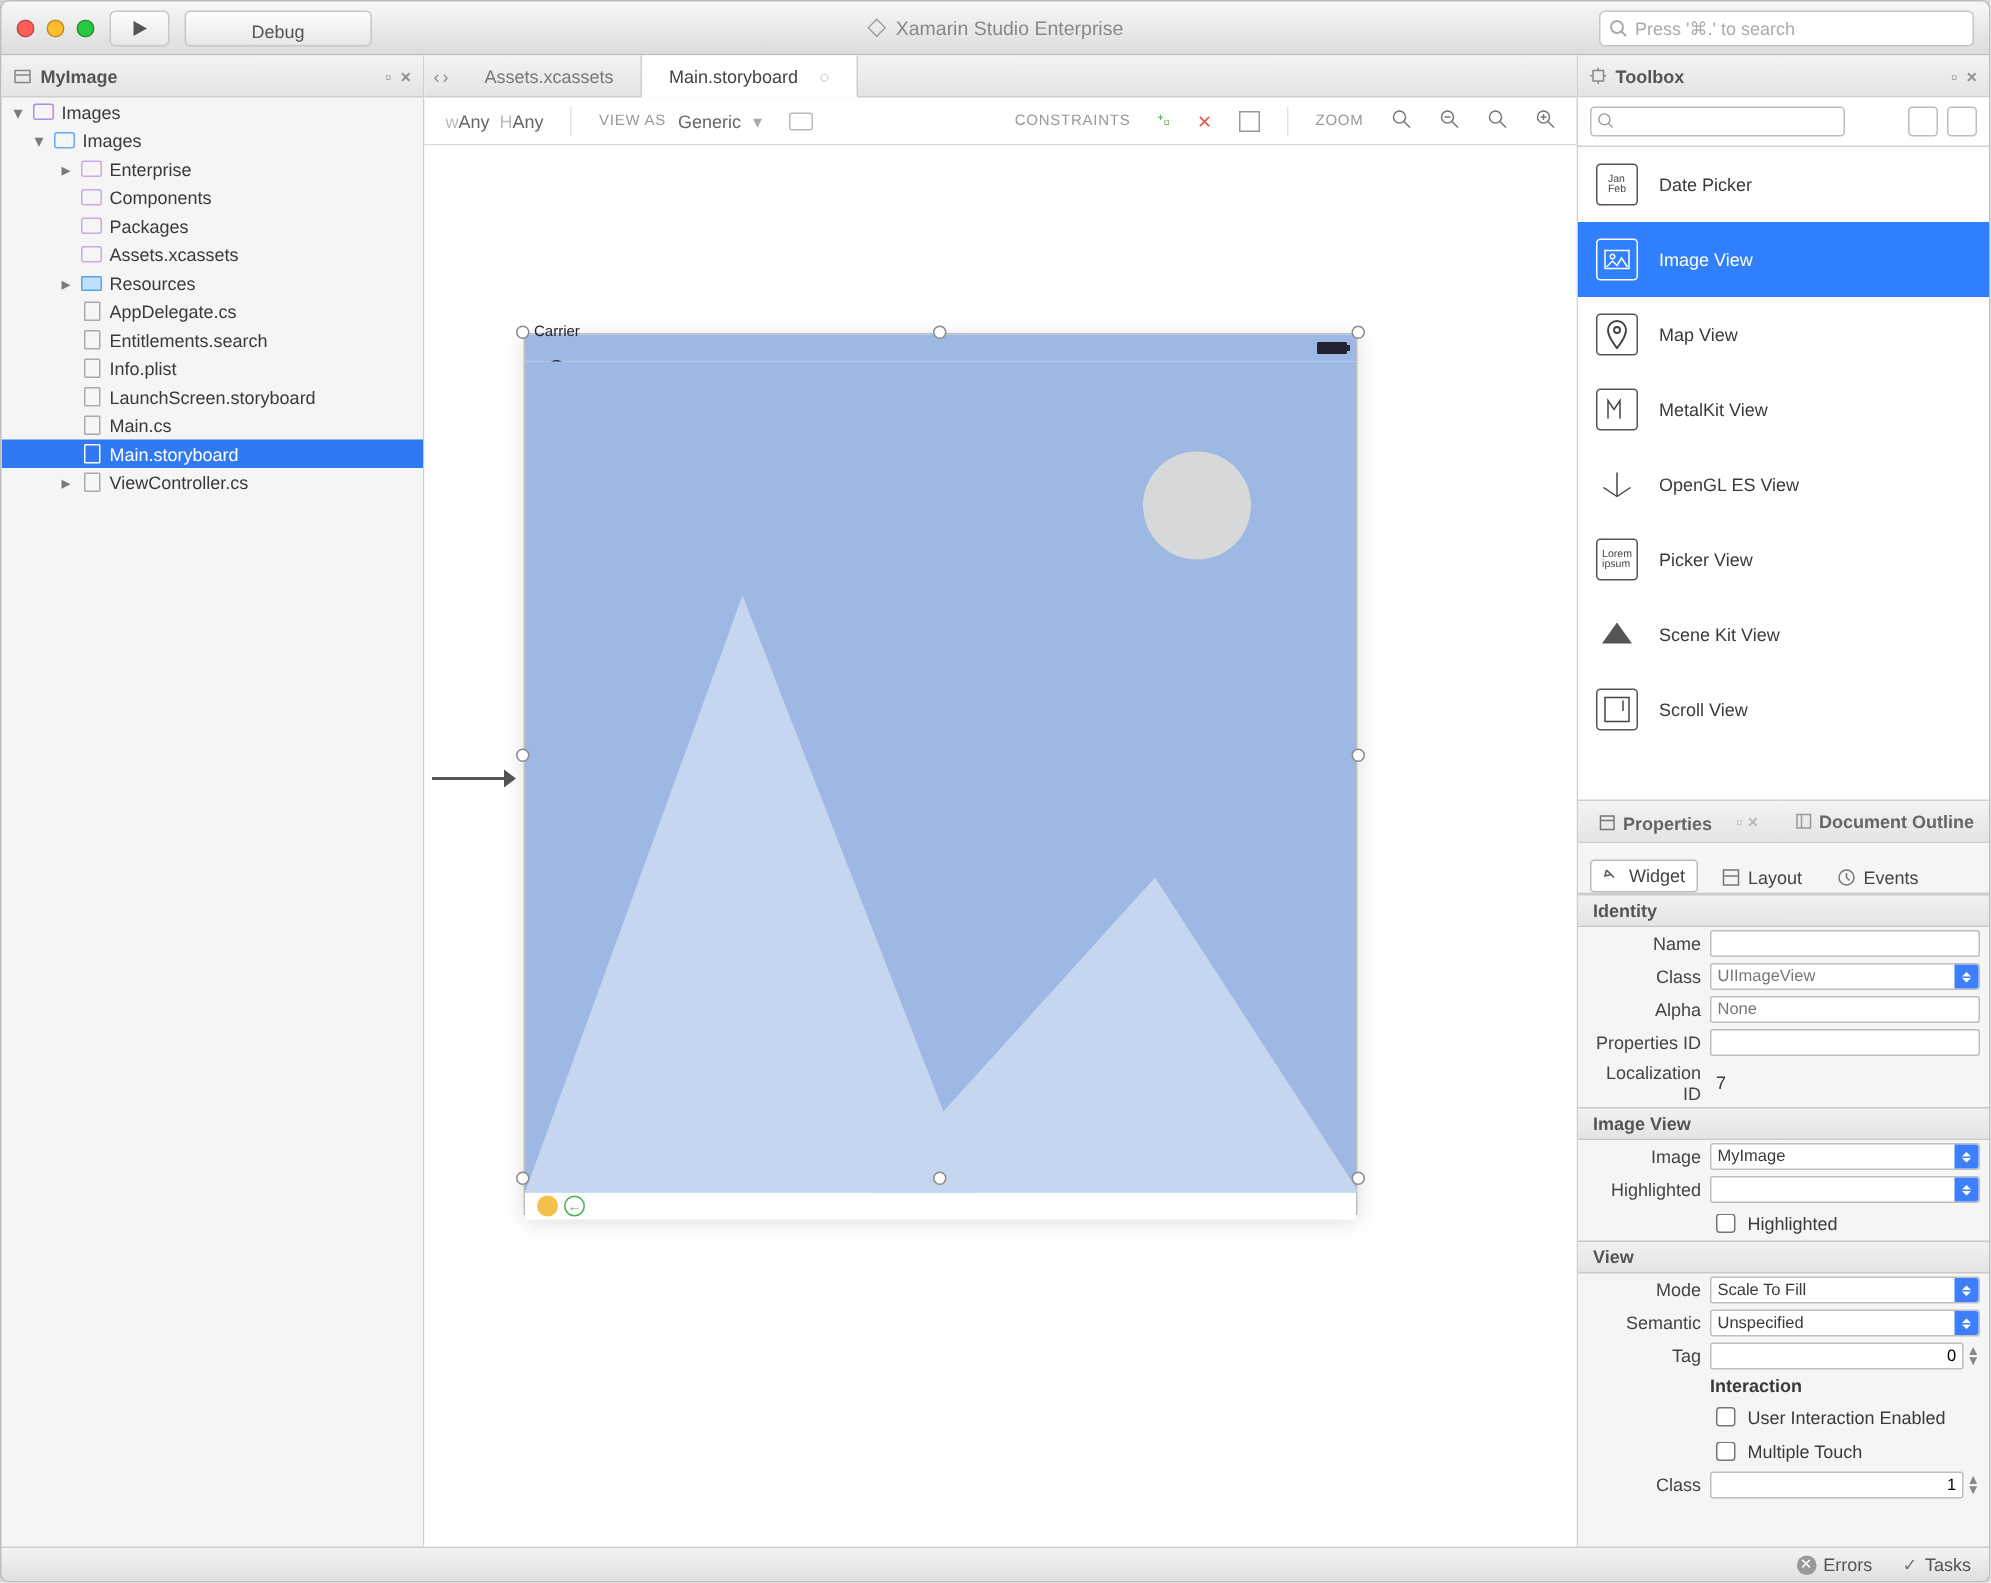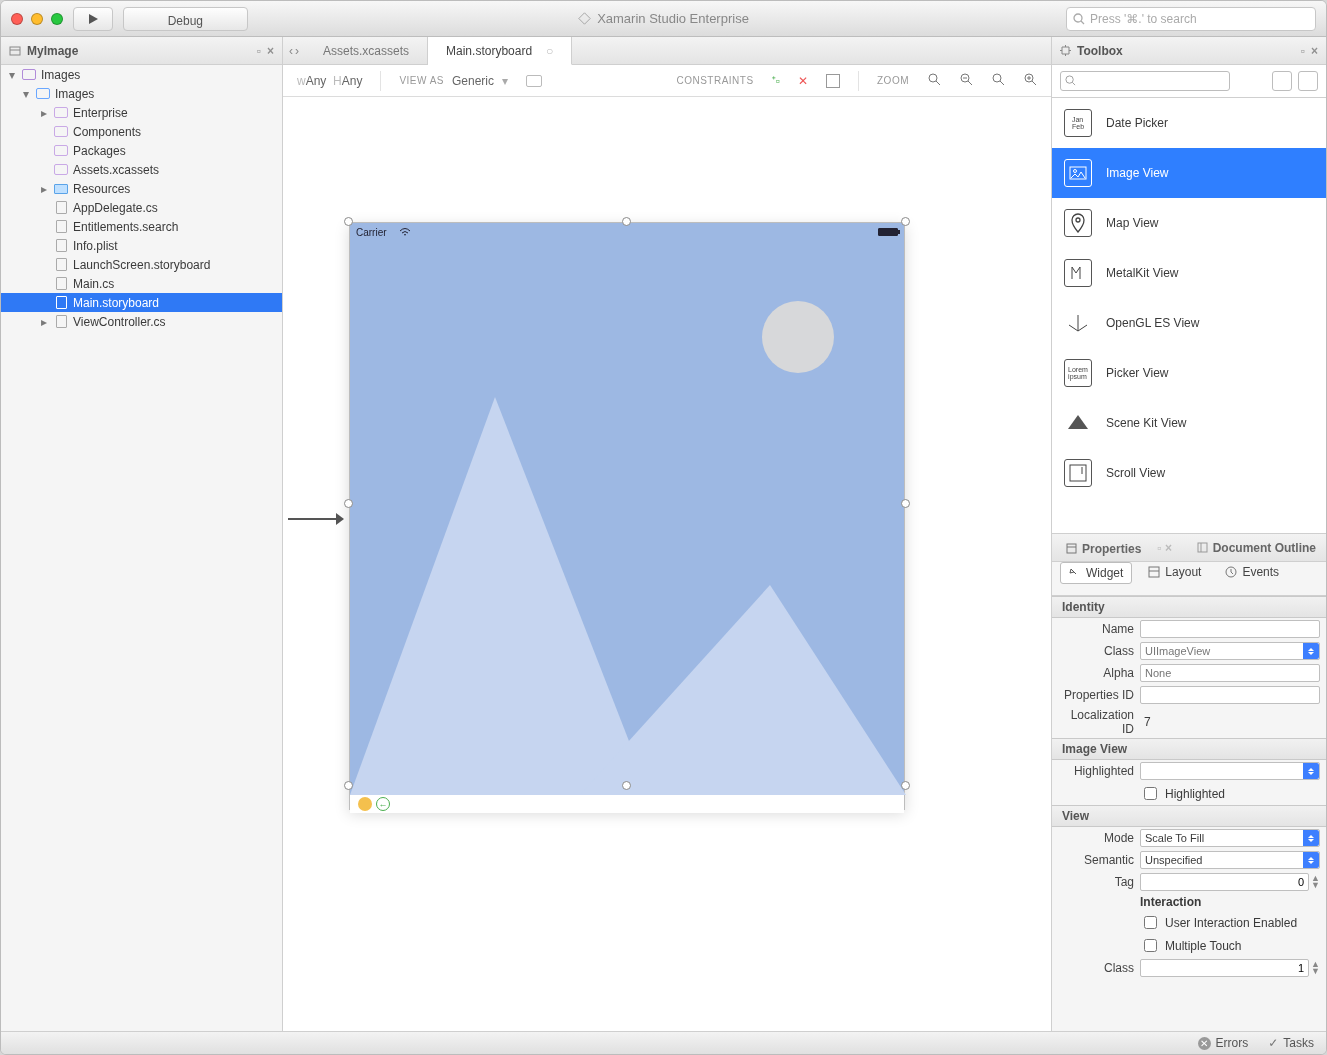--- a/index.html
+++ b/index.html
@@ -82,21 +82,21 @@
   .tool-search{padding:6px 8px;display:flex;gap:6px;border-bottom:1px solid var(--panel-border);background:#fff;}
   .tool-search input{flex:1;height:20px;border:1px solid var(--chip-border);border-radius:3px;padding:0 20px 0 6px;font-size:11px;}
   .ts-ic{width:20px;height:20px;border:1px solid var(--chip-border);border-radius:3px;background:#fff;}
   .tool-items{flex:1;overflow:auto;background:#fff;}
   .tool-item{height:50px;display:flex;align-items:center;padding:0 12px;gap:14px;font-size:12px;}
   .tool-item .ico{width:28px;height:28px;border:1px solid #555;border-radius:3px;display:flex;align-items:center;justify-content:center;font-size:14px;color:#444;}
   .tool-item.sel{background:var(--sel);color:#fff;}
   .tool-item.sel .ico{border-color:#fff;color:#fff;}
   .ptab{padding:0 10px;height:27px;display:flex;align-items:center;gap:5px;color:#666;}
   .ptab.active{background:#fff;border:1px solid #cfcfcf;border-bottom-color:#fff;border-radius:3px 3px 0 0;margin-top:2px;height:26px;}
-  .prop-tabs{height:34px;background:var(--panel);display:flex;align-items:flex-start;padding:0 8px;gap:8px;font-size:12px;border-bottom:1px solid var(--panel-border);}
+  .prop-tabs{height:34px;background:var(--panel);display:flex;align-items:flex-end;padding:0 8px;gap:8px;font-size:12px;border-bottom:1px solid var(--panel-border);}
   .pchip{display:flex;align-items:center;gap:5px;padding:3px 8px;border-radius:3px;color:#444;}
   .pchip.active{border:1px solid var(--chip-border);background:#fff;}
   .props{flex:1;overflow:auto;background:var(--panel);font-size:12px;}
   .psection{background:linear-gradient(#f1f1f1,#e4e4e4);border-top:1px solid var(--section-border);border-bottom:1px solid var(--section-border);padding:3px 10px;font-weight:600;color:#555;}
   .prow{display:flex;align-items:center;padding:2px 6px;}
   .plabel{width:82px;text-align:right;color:#444;padding-right:6px;}
   .pinput{flex:1;height:18px;border:1px solid #bfbfbf;background:#fff;border-radius:2px;padding:0 4px;font-size:11px;}
   .pcombo{flex:1;height:18px;border:1px solid #bfbfbf;background:#fff;border-radius:2px;display:flex;align-items:center;justify-content:space-between;padding:0 0 0 4px;font-size:11px;position:relative;}
   .pcombo .ar{width:16px;height:100%;background:var(--blue-accent);border-radius:0 2px 2px 0;display:flex;align-items:center;justify-content:center;flex-direction:column;}
   .pcombo .ar .ad{width:0;height:0;border-left:3px solid transparent;border-right:3px solid transparent;}
@@ -320,21 +320,21 @@
       </div>
       <div class="canvas-wrap">
 
         <svg style="position:absolute;left:3px;top:412px" width="58" height="20" viewBox="0 0 58 20">
             <line x1="2" y1="10" x2="50" y2="10" stroke="#555" stroke-width="2"></line>
             <polygon points="50,4 58,10 50,16" fill="#555"></polygon>
           </svg>
 
         <div class="phone" style="left:66px;top:125px;">
           <div class="statusbar">
-            <span style="display:flex;align-items:center;gap:12px;">
+            <span style="display:flex;align-items:center;gap:12px;flex-direction:column;">
               <span>Carrier</span>
               <svg width="12" height="10" viewBox="0 0 12 10">
                   <path d="M1 4 Q6 -1 11 4 M3 6 Q6 3 9 6 M5 8 Q6 7 7 8" fill="none" stroke="#223" stroke-width="1"></path>
                 </svg>
             </span>
             <span style="width:20px;height:8px;border:1px solid #223;border-radius:1px;background:#223;position:relative;">
                 <span style="position:absolute;right:-3px;top:1px;width:2px;height:4px;background:#223;"></span>
               </span>
           </div>
           <div class="imgview">
@@ -512,20 +512,30 @@
         <div class="prow">
             <span class="plabel">Properties ID</span>
             <input class="pinput" value="" style="">
           </div>
         <div class="prow">
             <span class="plabel">Localization ID</span>
             <span style="padding-left:4px">7</span>
           </div>
 
         <div class="psection">Image View</div>
+        <div class="prow">
+            <span class="plabel">Image</span>
+          <div class="pcombo">
+              <span>MyImage</span>
+              <span class="ar">
+                <span class="ad up"></span>
+                <span class="ad dn"></span>
+              </span>
+            </div>
+        </div>
         <div class="prow">
             <span class="plabel">Highlighted</span>
           <div class="pcombo">
               <span></span>
               <span class="ar">
                 <span class="ad up"></span>
                 <span class="ad dn"></span>
               </span>
             </div>
         </div>

